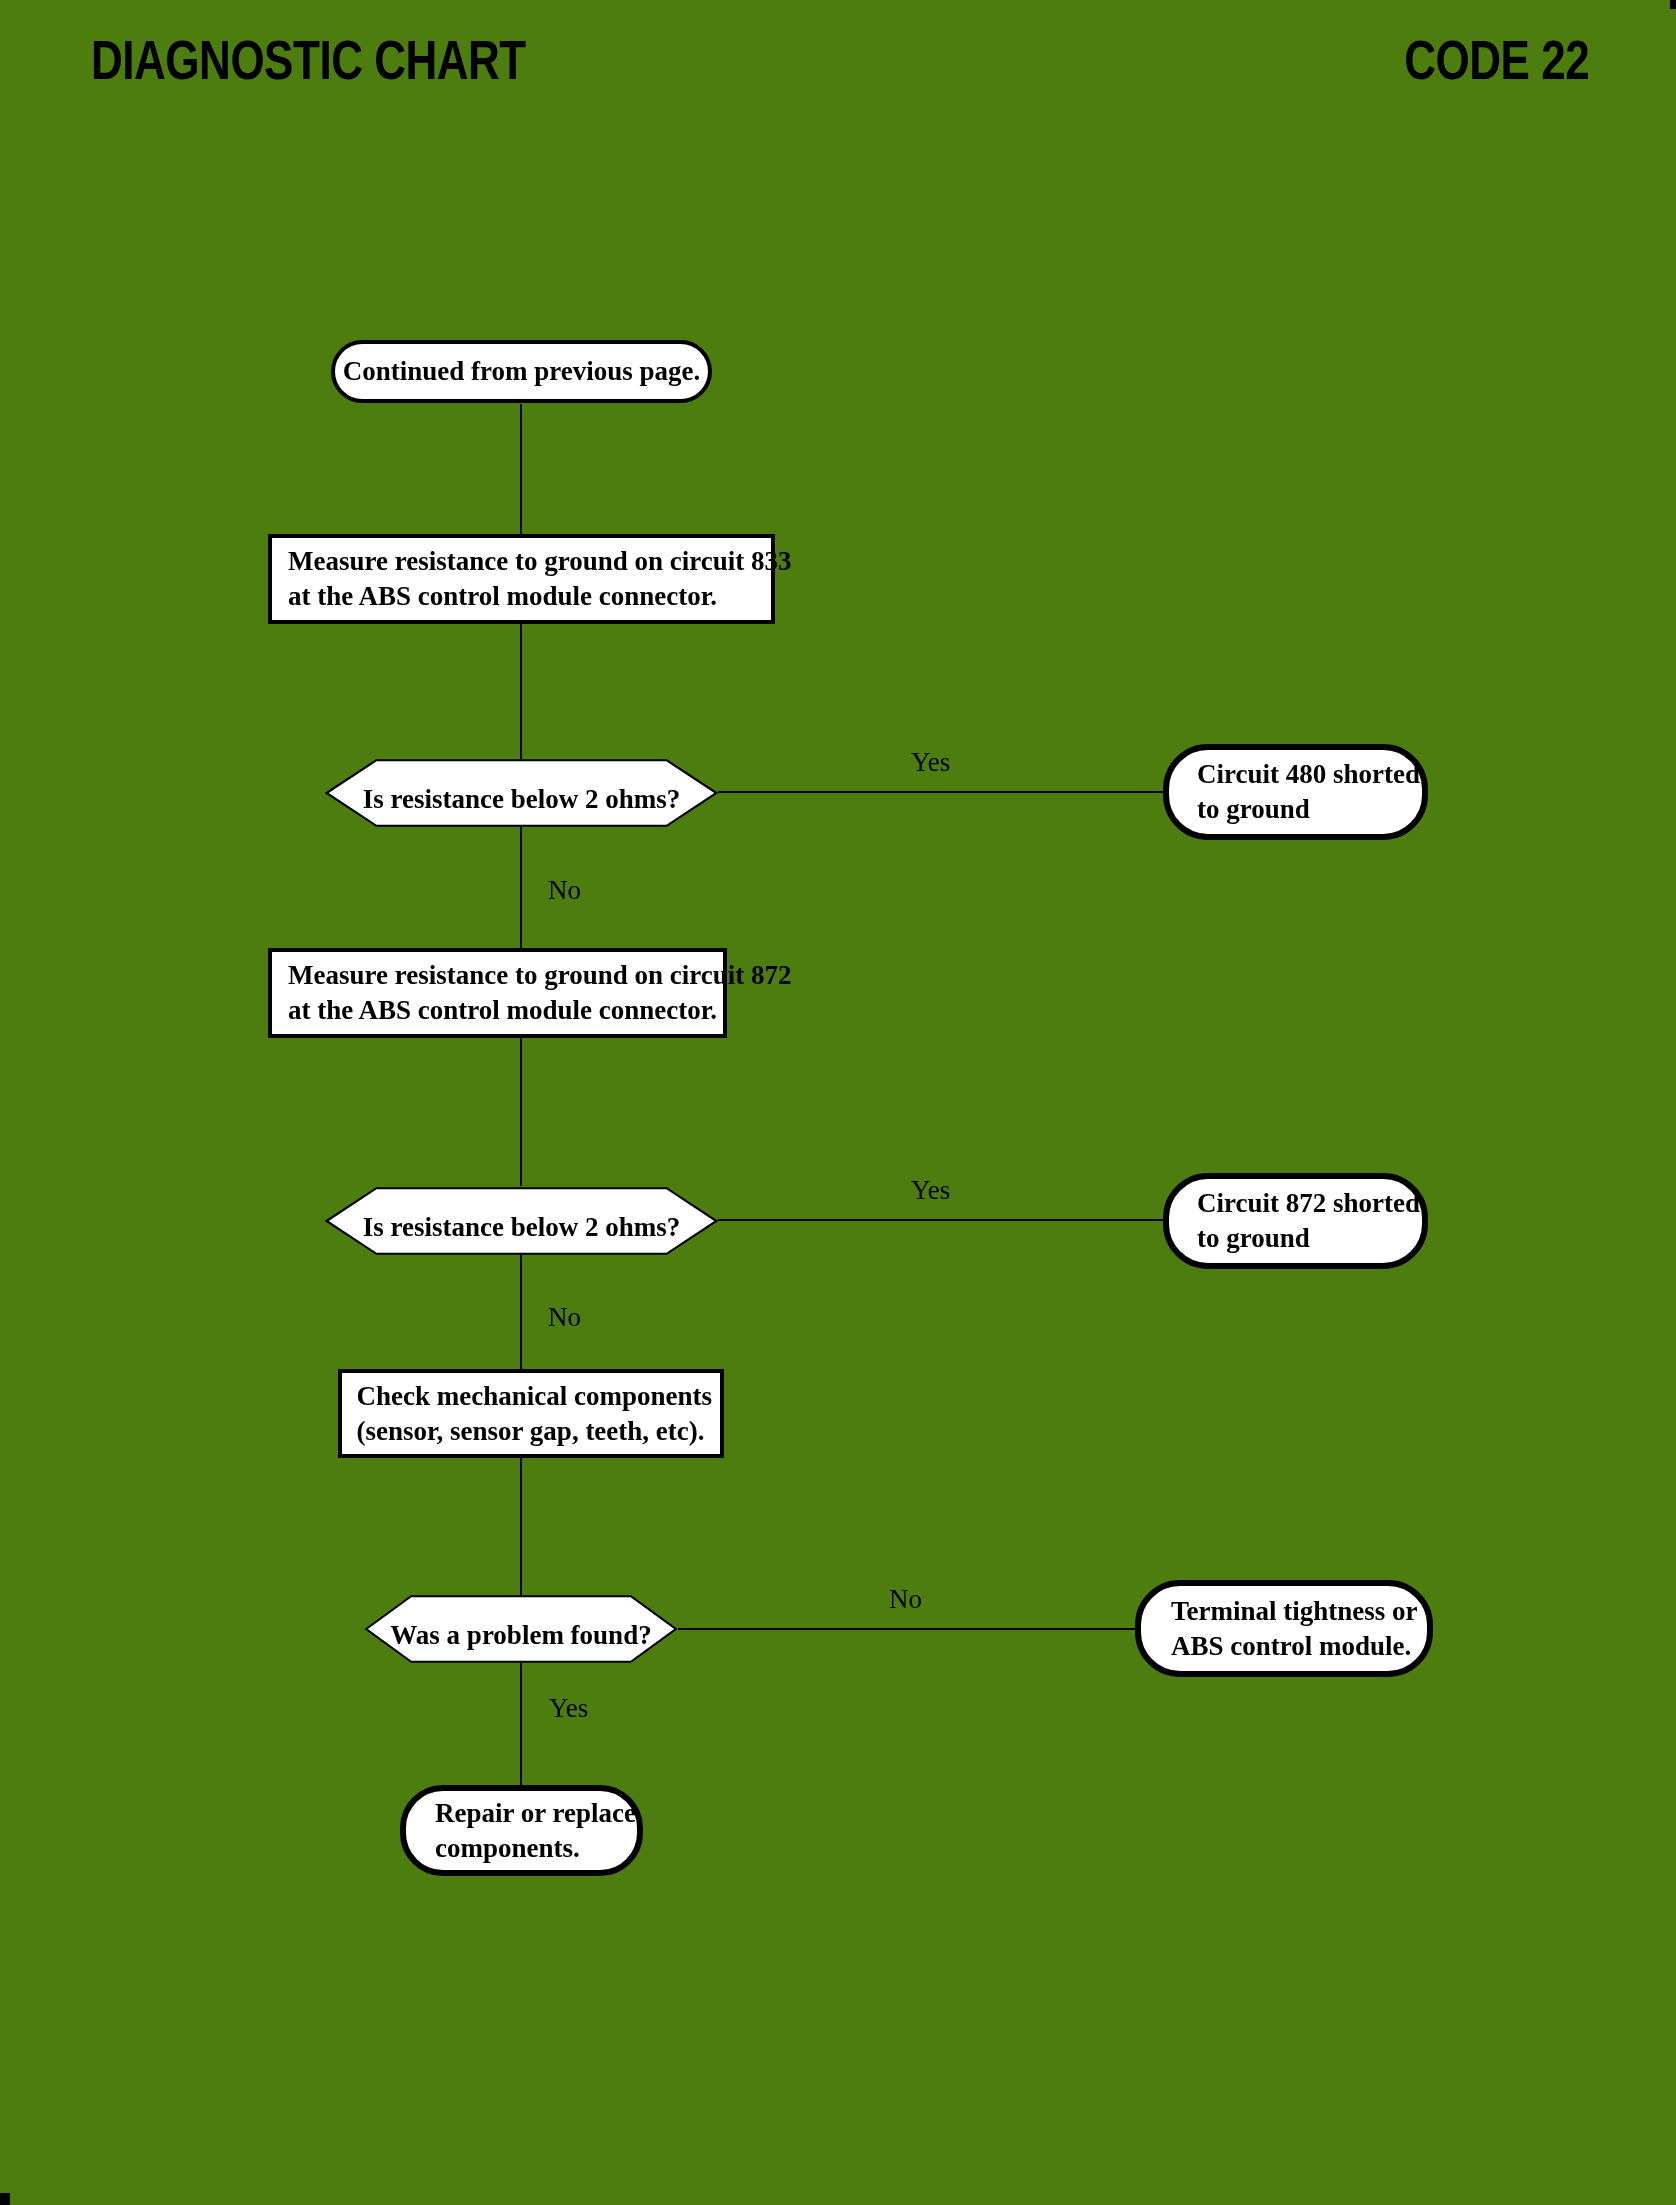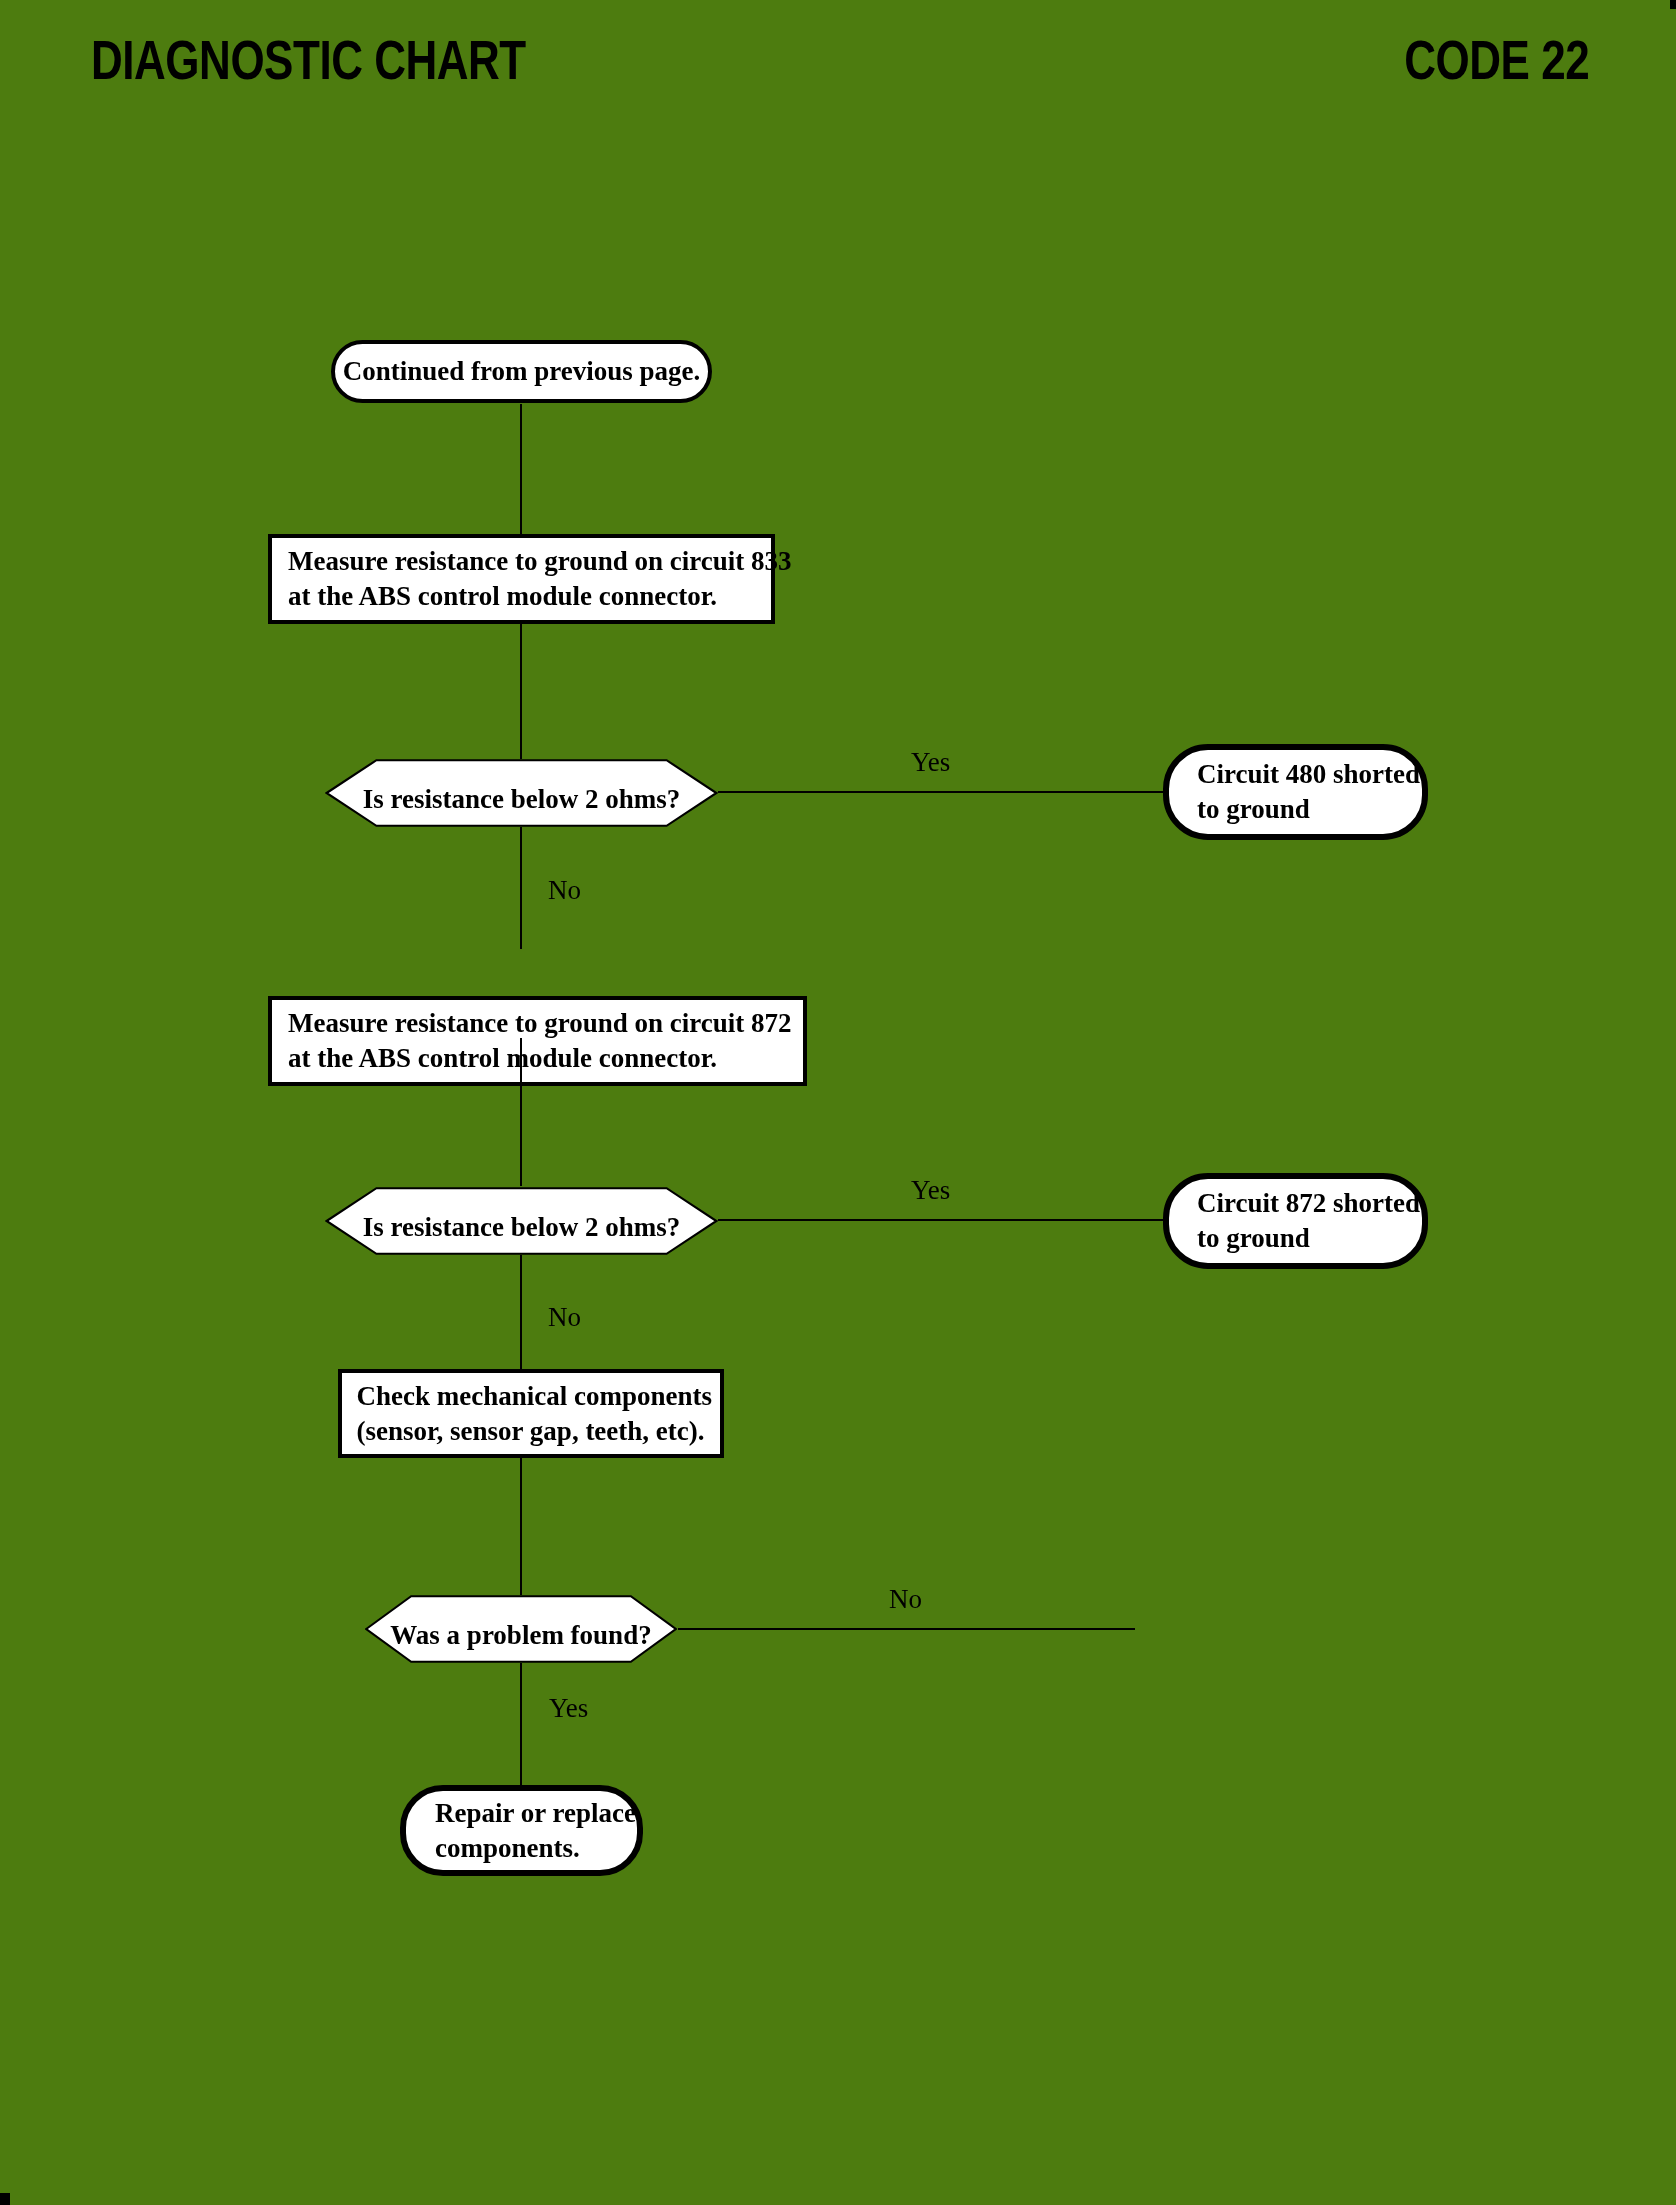--- a/index.html
+++ b/index.html
@@ -83,21 +83,21 @@
   <div class="edge-label" style="left:911px;top:746px;">Yes</div>
 
   <div class="terminator thick" style="left:1163px;top:744px;width:265px;height:96px;border-radius:45px;padding-left:28px;">
     <div class="node-text">Circuit 480 shorted</div>
     <div class="node-text">to ground</div>
   </div>
 
   <div class="vline" style="left:520px;top:827px;height:122px;"></div>
   <div class="edge-label" style="left:548px;top:874px;">No</div>
 
-  <div class="process" style="left:268px;top:996px;width:539px;height:90px;padding-left:16px;">
+  <div class="process" style="left:268px;top:948px;width:459px;height:90px;padding-left:16px;">
     <div class="node-text">Measure resistance to ground on circuit 872</div>
     <div class="node-text">at the ABS control module connector.</div>
   </div>
 
   <div class="vline" style="left:520px;top:1038px;height:148px;"></div>
 
   <div class="hex" style="left:325px;top:1187px;width:393px;height:68px;">
     <svg width="393" height="68" viewBox="0 0 646 112">
       <polygon points="2,56 84,2 562,2 644,56 562,110 84,110" fill="#ffffff" stroke="#000000" stroke-width="3.5"></polygon>
     </svg>
@@ -125,20 +125,24 @@
   <div class="hex" style="left:365px;top:1595px;width:312px;height:68px;">
     <svg width="312" height="68" viewBox="0 0 514 112">
       <polygon points="2,56 76,2 438,2 512,56 438,110 76,110" fill="#ffffff" stroke="#000000" stroke-width="3.5"></polygon>
     </svg>
     <div class="hex-label node-text">Was a problem found?</div>
   </div>
 
   <div class="hline" style="left:678px;top:1628px;width:457px;"></div>
   <div class="edge-label" style="left:889px;top:1583px;">No</div>
 
+  <div class="terminator thick" style="left:1135px;top:1580px;width:298px;height:97px;border-radius:45px;padding-left:30px;">
+    <div class="node-text">Terminal tightness or</div>
+    <div class="node-text">ABS control module.</div>
+  </div>
 
   <div class="vline" style="left:520px;top:1663px;height:122px;"></div>
   <div class="edge-label" style="left:549px;top:1692px;">Yes</div>
 
   <div class="terminator thick" style="left:400px;top:1785px;width:243px;height:91px;border-radius:43px;padding-left:29px;">
     <div class="node-text">Repair or replace</div>
     <div class="node-text">components.</div>
   </div>
 
   <div class="artifact" id="artifact-tr"></div>

